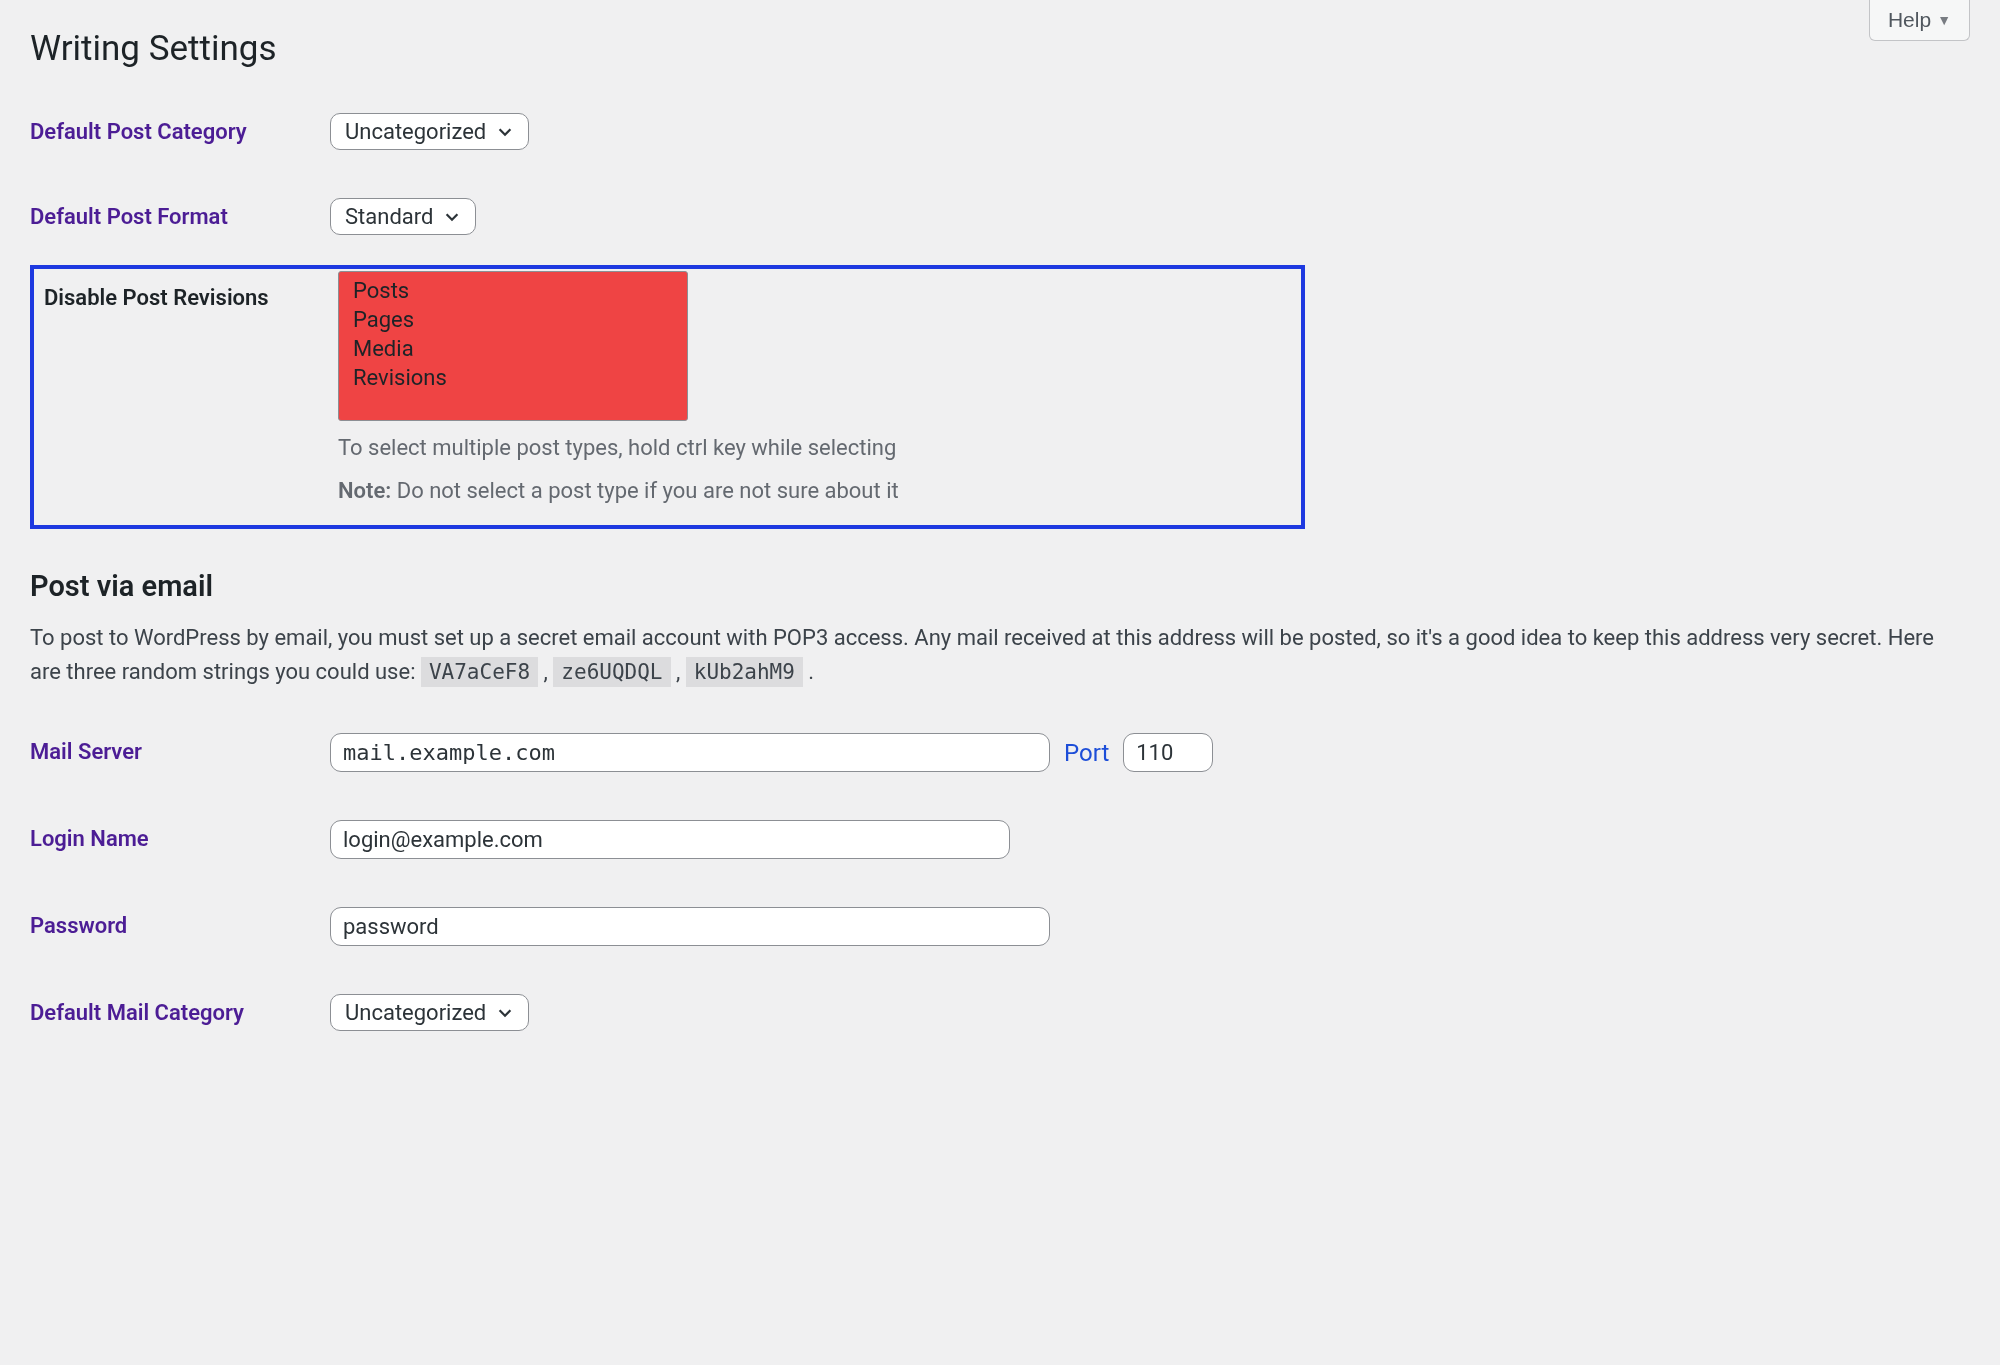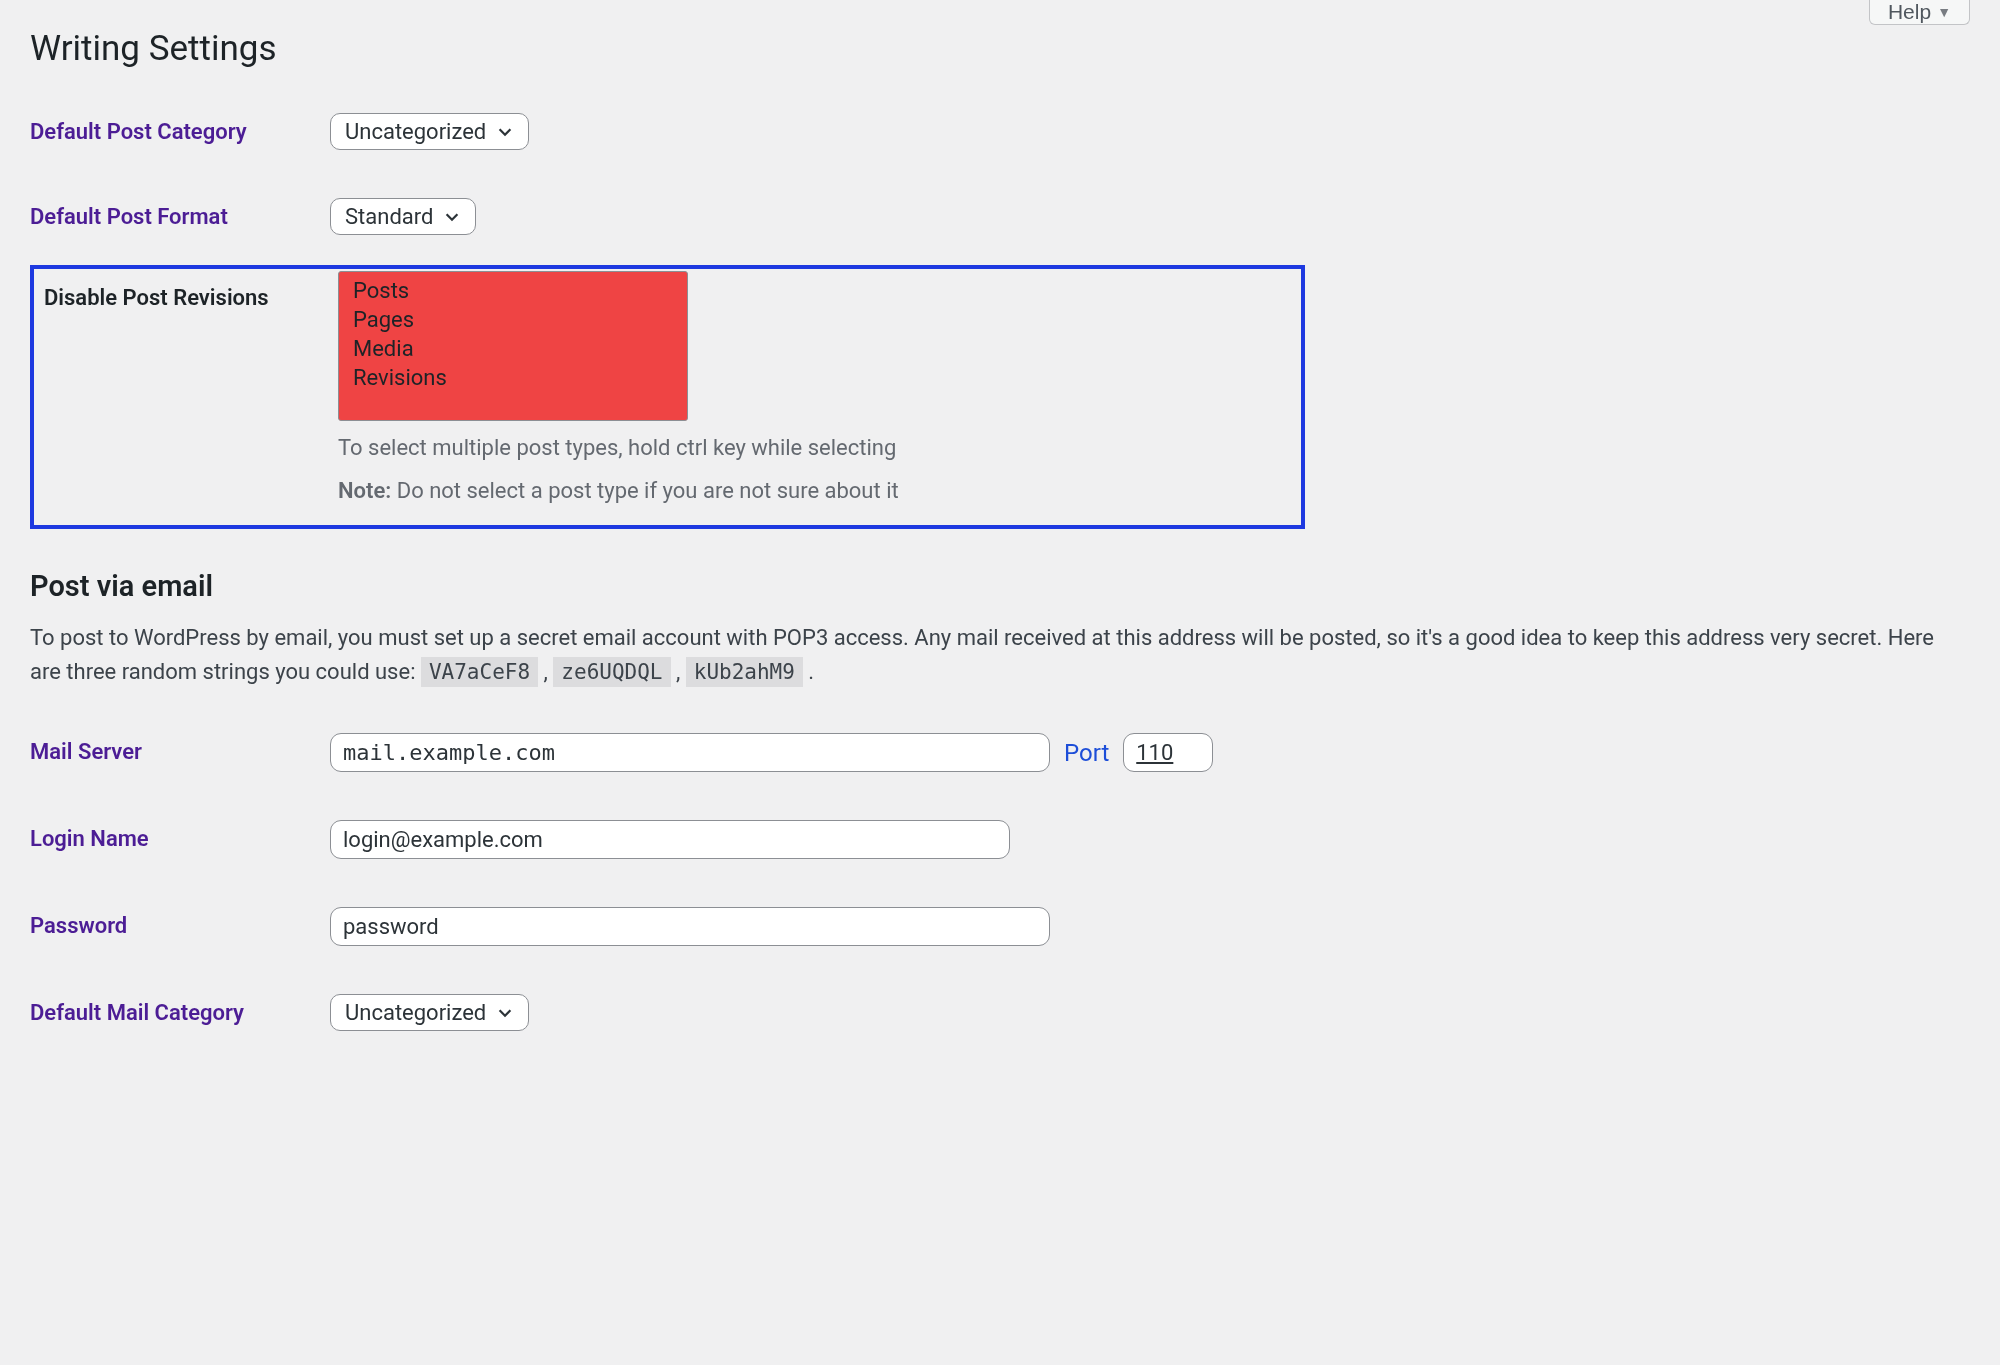--- a/index.html
+++ b/index.html
@@ -14,21 +14,21 @@
     padding: 0 30px 30px 30px;
   }
   .help-btn {
     position: absolute;
     top: 0;
     right: 30px;
     background: #f6f7f7;
     border: 1px solid #c3c4c7;
     border-top: none;
     border-radius: 0 0 6px 6px;
-    padding: 0 18px;
+    padding: 8px 18px;
     font-size: 21px;
     color: #50575e;
     cursor: pointer;
     display: inline-flex;
     align-items: center;
     gap: 6px;
   }
   .help-btn .tri {
     font-size: 14px;
     color: #787c82;
@@ -204,21 +204,21 @@
 </p>
 
 <table class="form-table" style="margin-top:20px;">
   <tbody>
     <tr>
       <th>Mail Server</th>
       <td>
         <div class="mail-row">
           <input class="text-input" style="width: 720px;" value="mail.example.com">
           <span class="port-label">Port</span>
-          <input class="text-input sans" style="width: 90px; text-decoration: underline;" value="110">
+          <input class="text-input sans" style="width: 90px;" value="110">
         </div>
       </td>
     </tr>
     <tr>
       <th>Login Name</th>
       <td>
         <input class="text-input sans" style="width: 680px;" value="login@example.com">
       </td>
     </tr>
     <tr>

